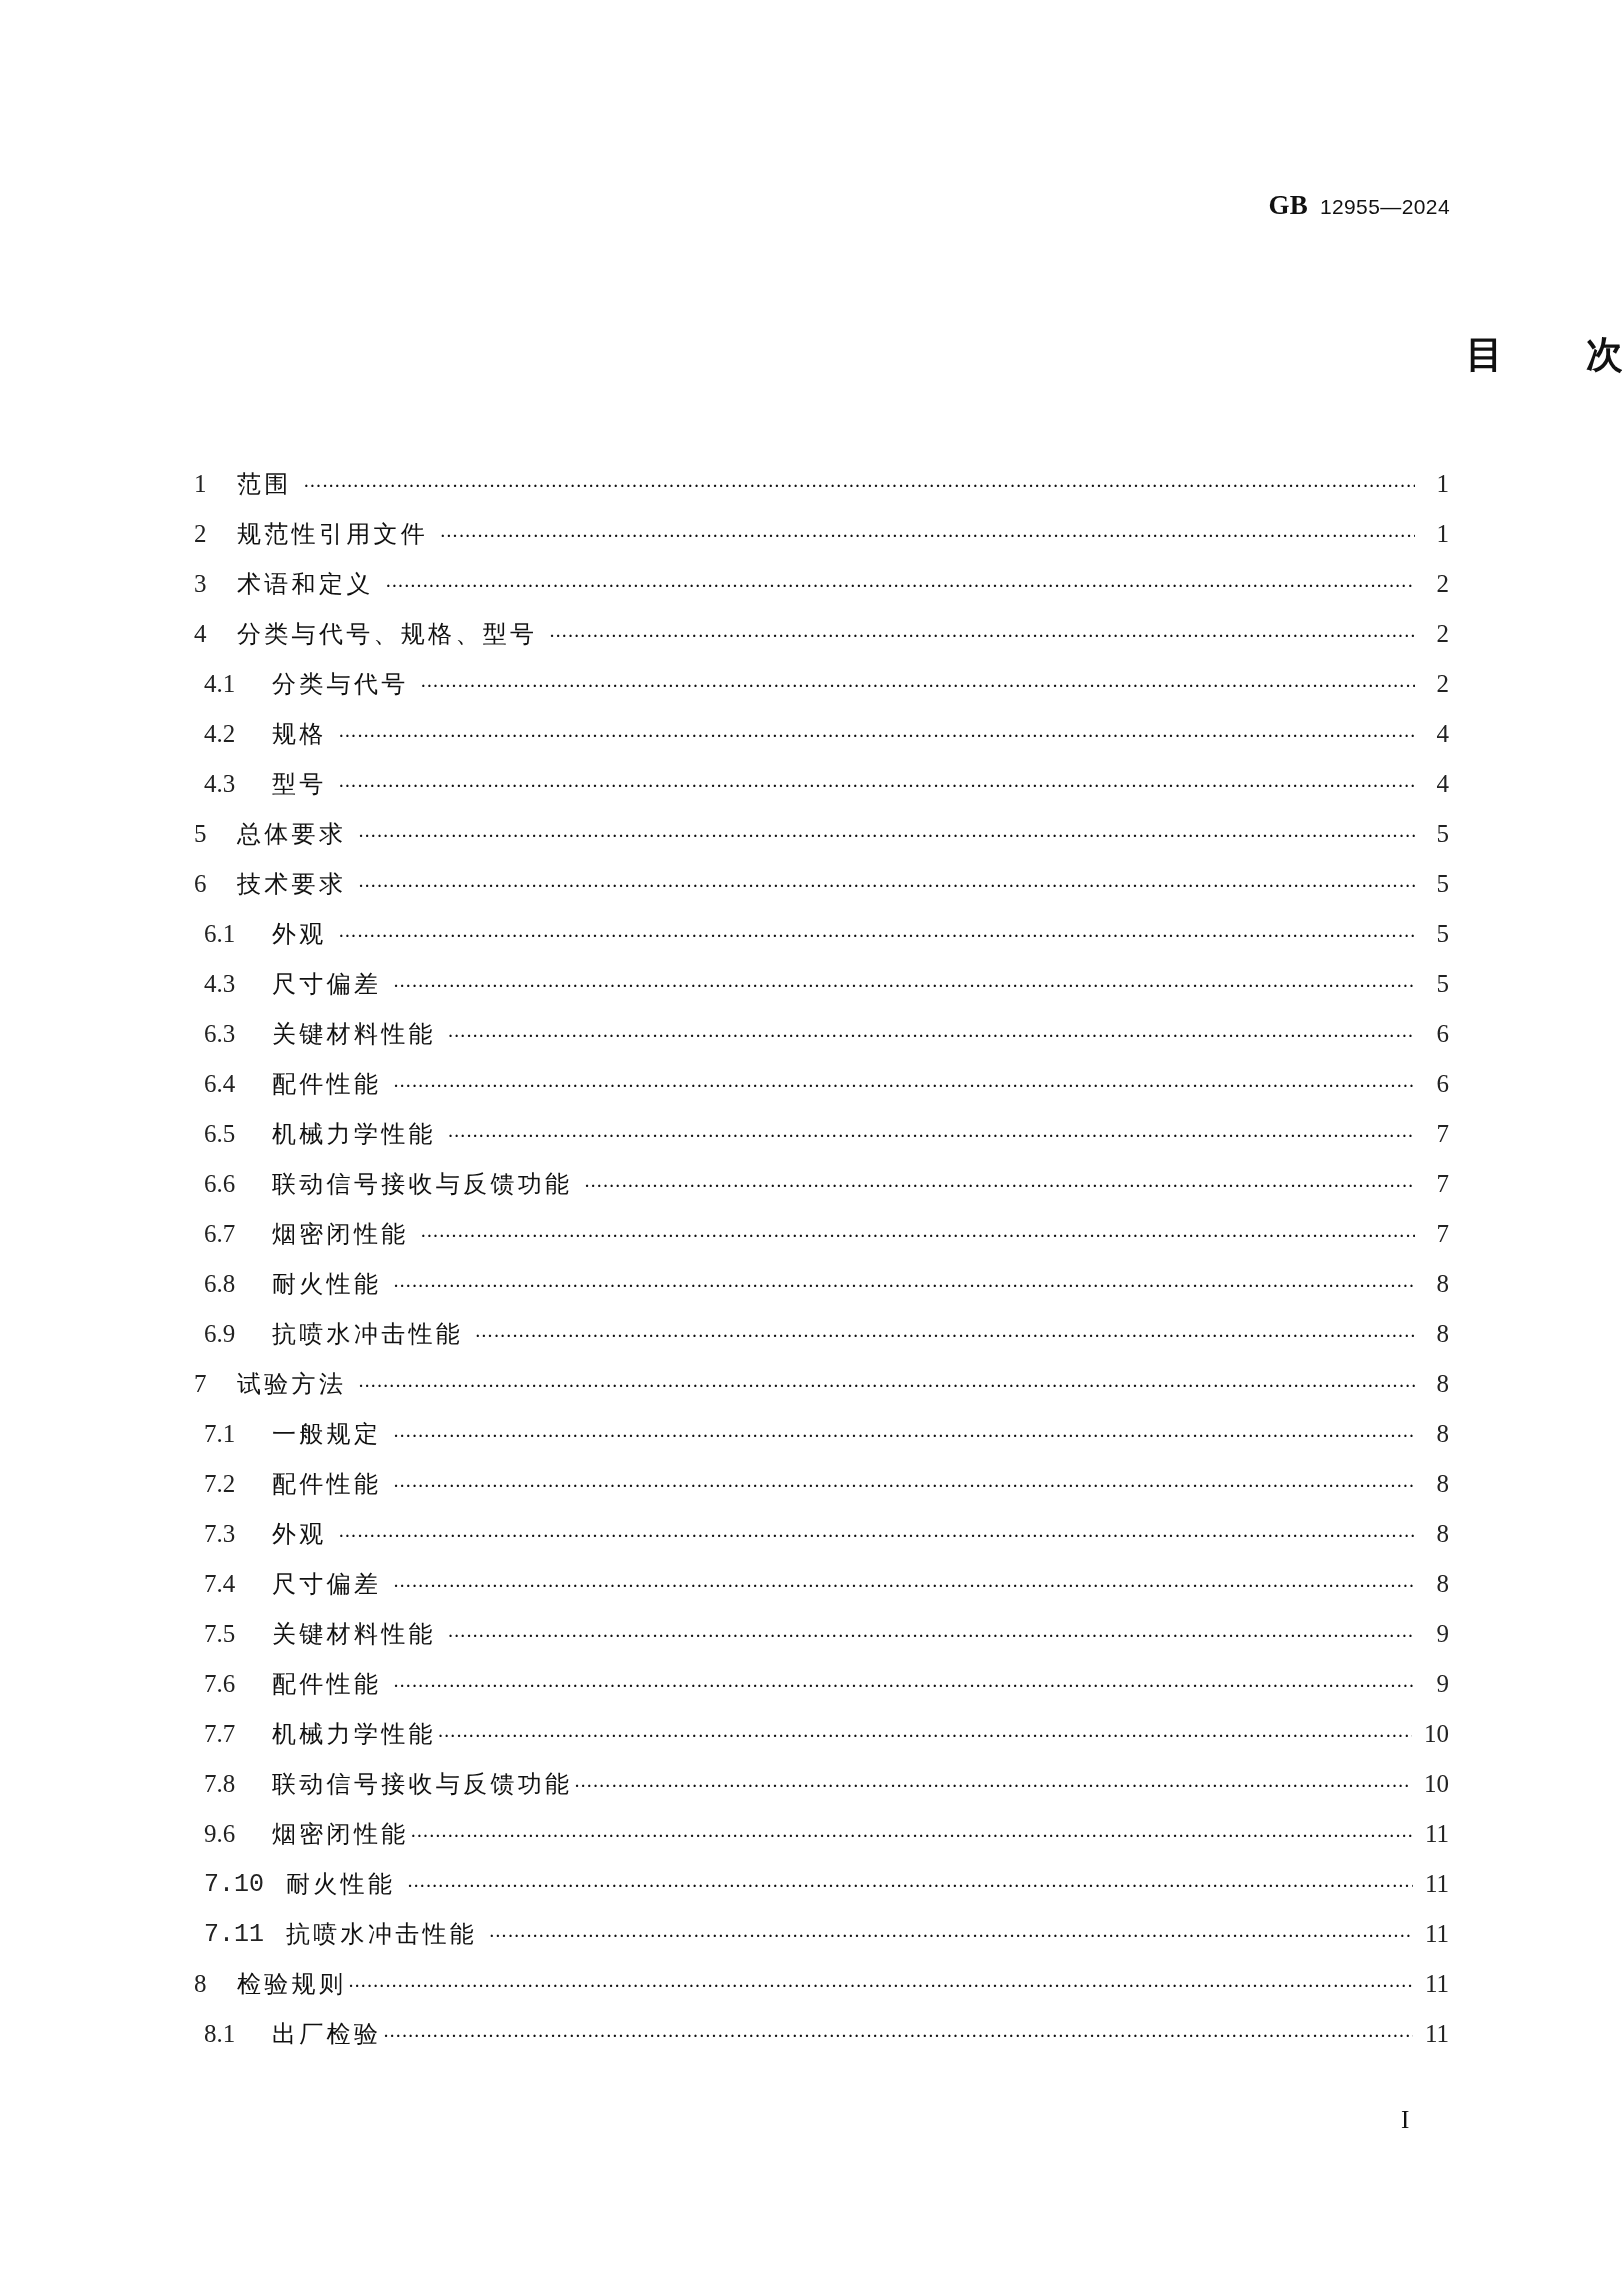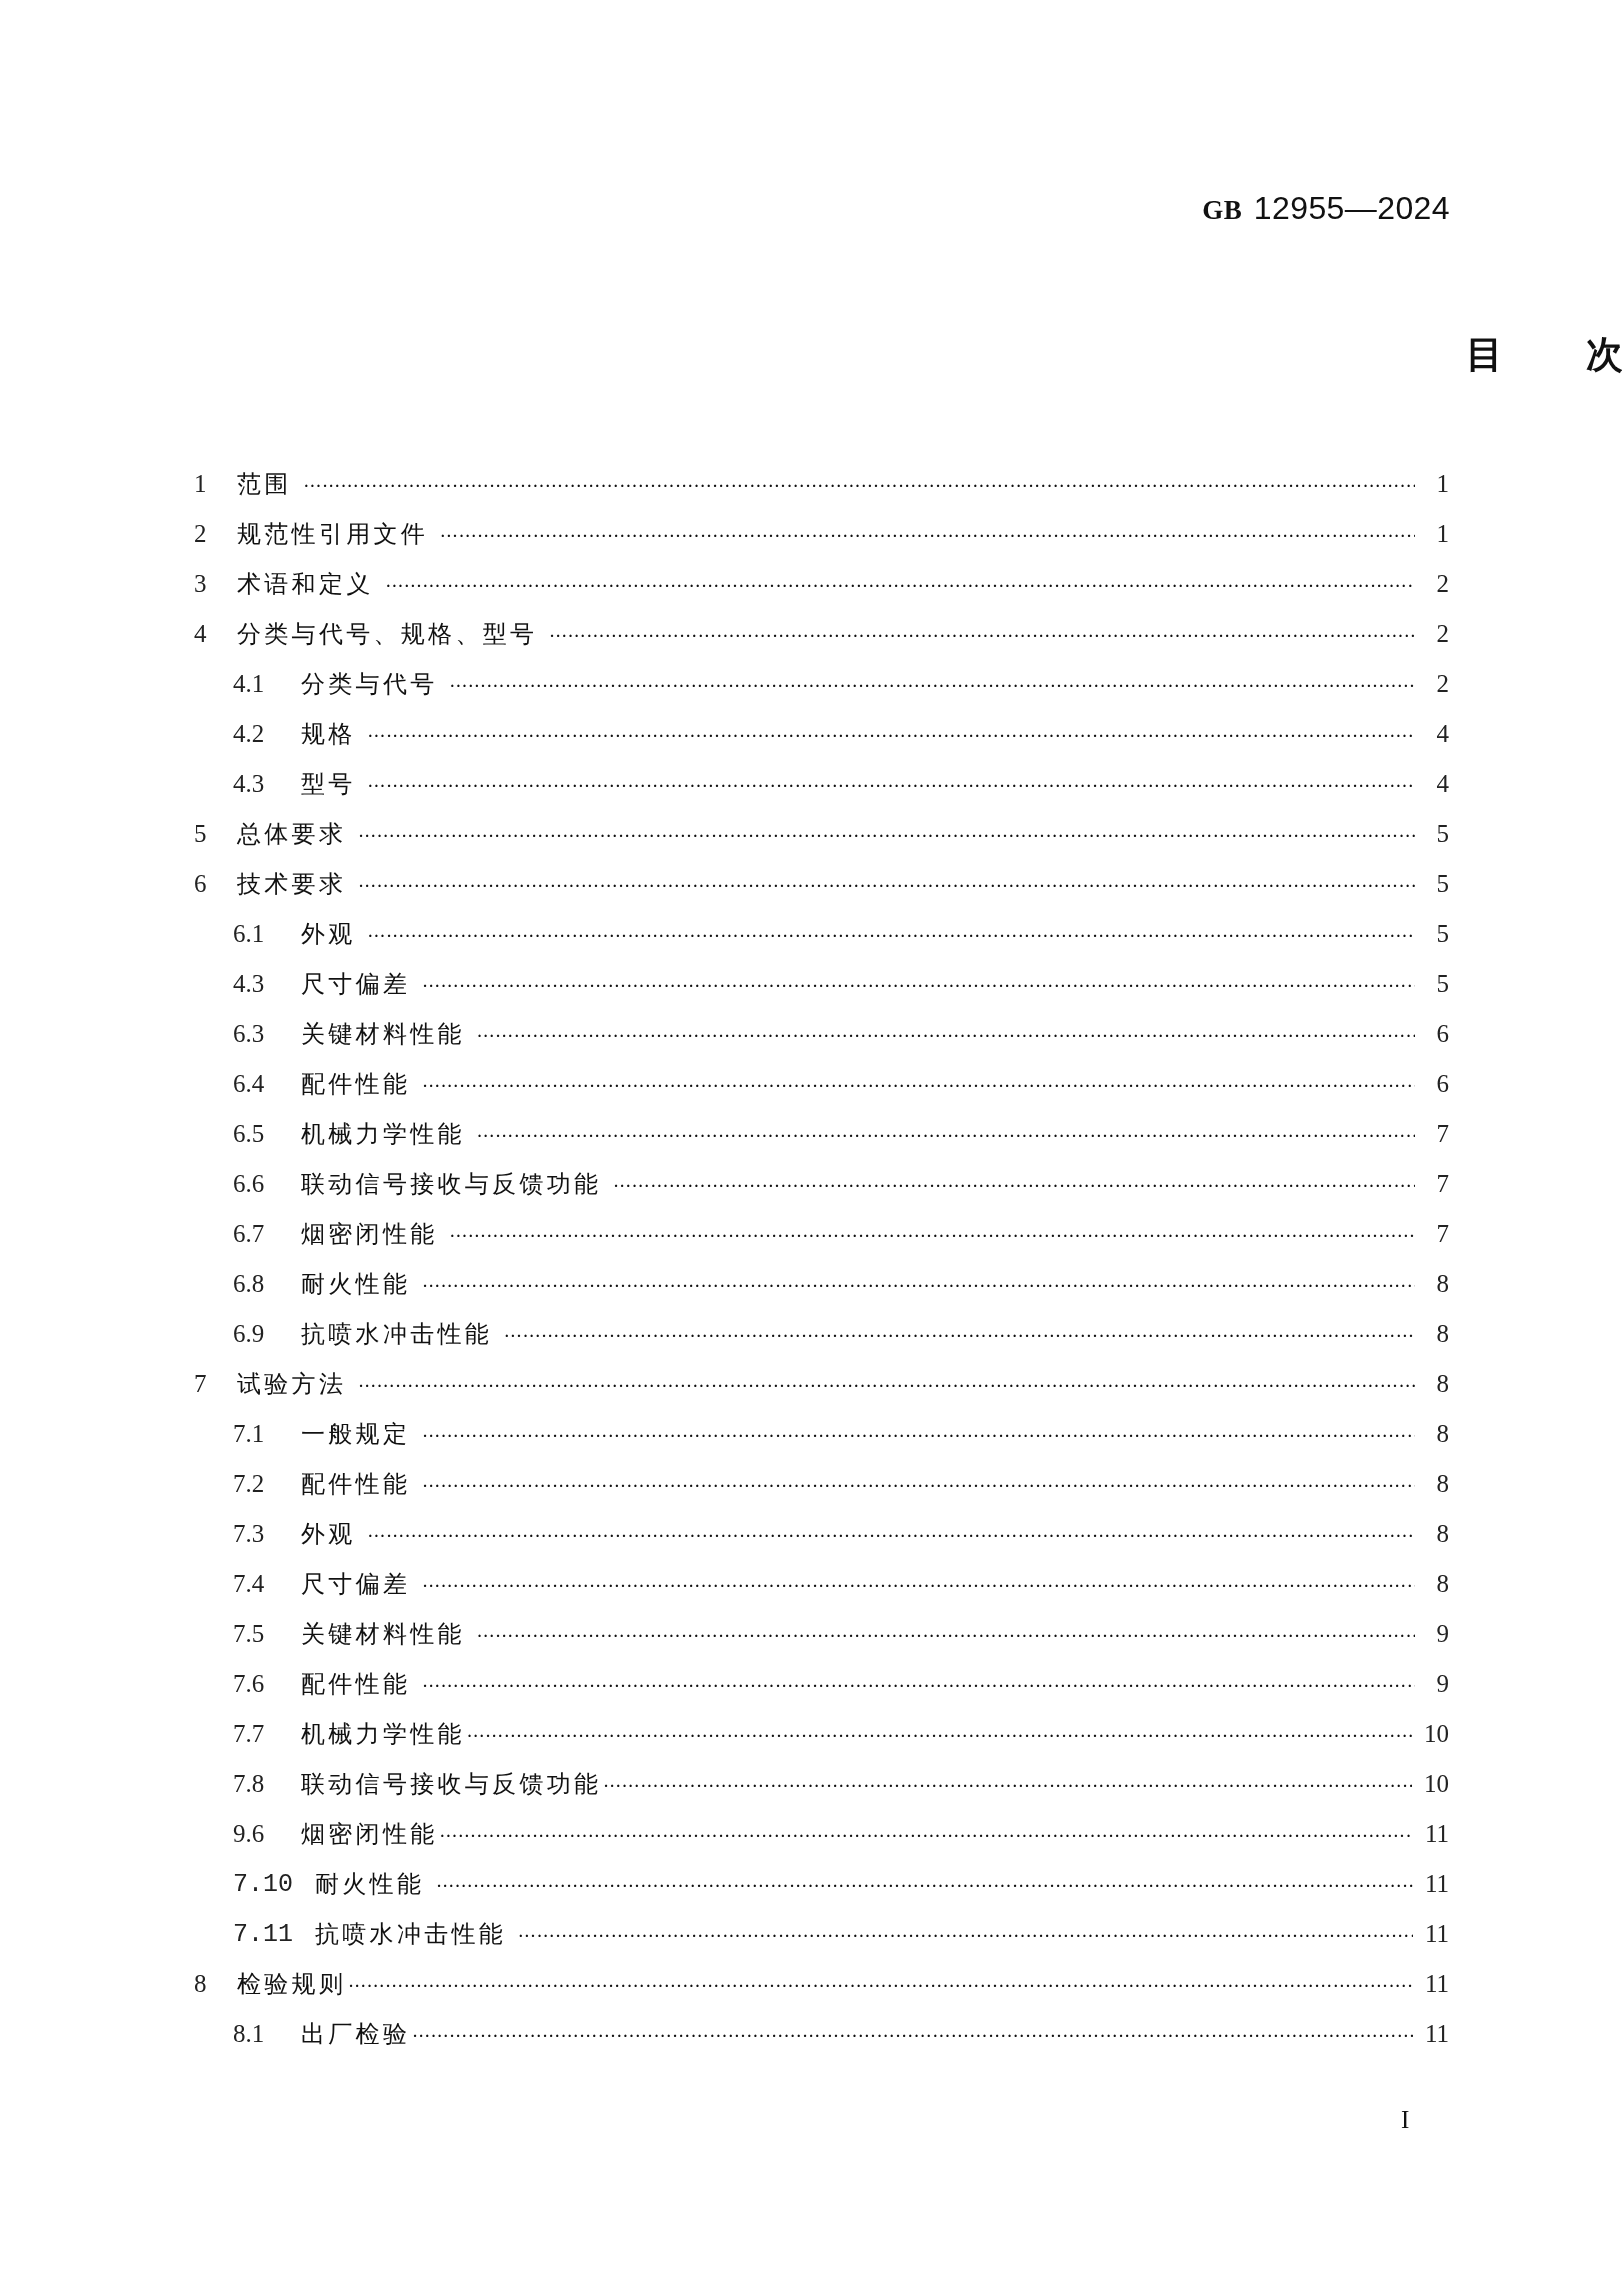--- a/index.html
+++ b/index.html
@@ -1,29 +1,29 @@
 <!DOCTYPE html>
 <html style="font-size:13.3px"><head>
 <meta charset="utf-8">
 <style>
   html, body { margin: 0; padding: 0; background: #ffffff; }
   body { width: 1623px; height: 2295px; position: relative; overflow: hidden;
          font-family: "DejaVu Serif", "Liberation Serif", serif; color: #111; }
   .std-header { position: absolute; top: 190px; right: 173px; font-size: 25px; letter-spacing: 0.4px; }
   .std-header .gb { font-family: "Liberation Serif", serif; font-weight: bold; font-size: 27px; margin-right: 11.7px; }
-  .std-header .num { font-family: "Liberation Sans", sans-serif; font-size: 32px; }
+  .std-header .num { font-family: "Liberation Sans", sans-serif; font-size: 21px; }
   .page-title { position: absolute; top: 330px; left: 0; width: 100%; text-align: right;
                 font-family: "DejaVu Sans", sans-serif; font-size: 37px; font-weight: bold; }
   .page-title span { display: inline-block; }
   .page-title .gap { width: 83px; }
   .toc { position: absolute; top: 459px; left: 194px; width: 1255px; }
   .row { position: relative; height: 50px; display: flex; align-items: center; font-size: 24px; white-space: nowrap; }
   .row .no { font-family: "Liberation Serif", serif; font-size: 25px; color: #222; }
   .row.lvl1 .no { width: 43px; }
-  .row.lvl2 .no { margin-left: 39px; width: 68px; }
+  .row.lvl2 .no { margin-left: 10px; width: 68px; }
   .row.lvl2.wide .no { width: 82px; font-family: Liberation Mono, monospace; }
   .row .title { font-family: "DejaVu Sans", sans-serif; letter-spacing: 3.3px; }
   .row .leader { flex: 1; overflow: hidden; margin: 0 11.7px 0 11.7px; height: 25px; position: relative; }
   .row .leader::before { content: "…………………………………………………………………………………………………………………………………………………………………………………………"; position: absolute; left: 0; top: -1.7px;
                           font-family: "DejaVu Serif", serif; font-size: 18.3px; letter-spacing: 0.3px; color: #111; white-space: nowrap; }
   .row.tight .leader { margin-left: 1.7px; }
   .row .page { font-family: "Liberation Serif", serif; font-size: 25px; min-width: 22px; text-align: right; color: #222; }
   .footer-page { position: absolute; top: 2106px; left: 1401px; font-family: "Liberation Serif", serif; font-size: 25px; }
 </style>
 </head>

